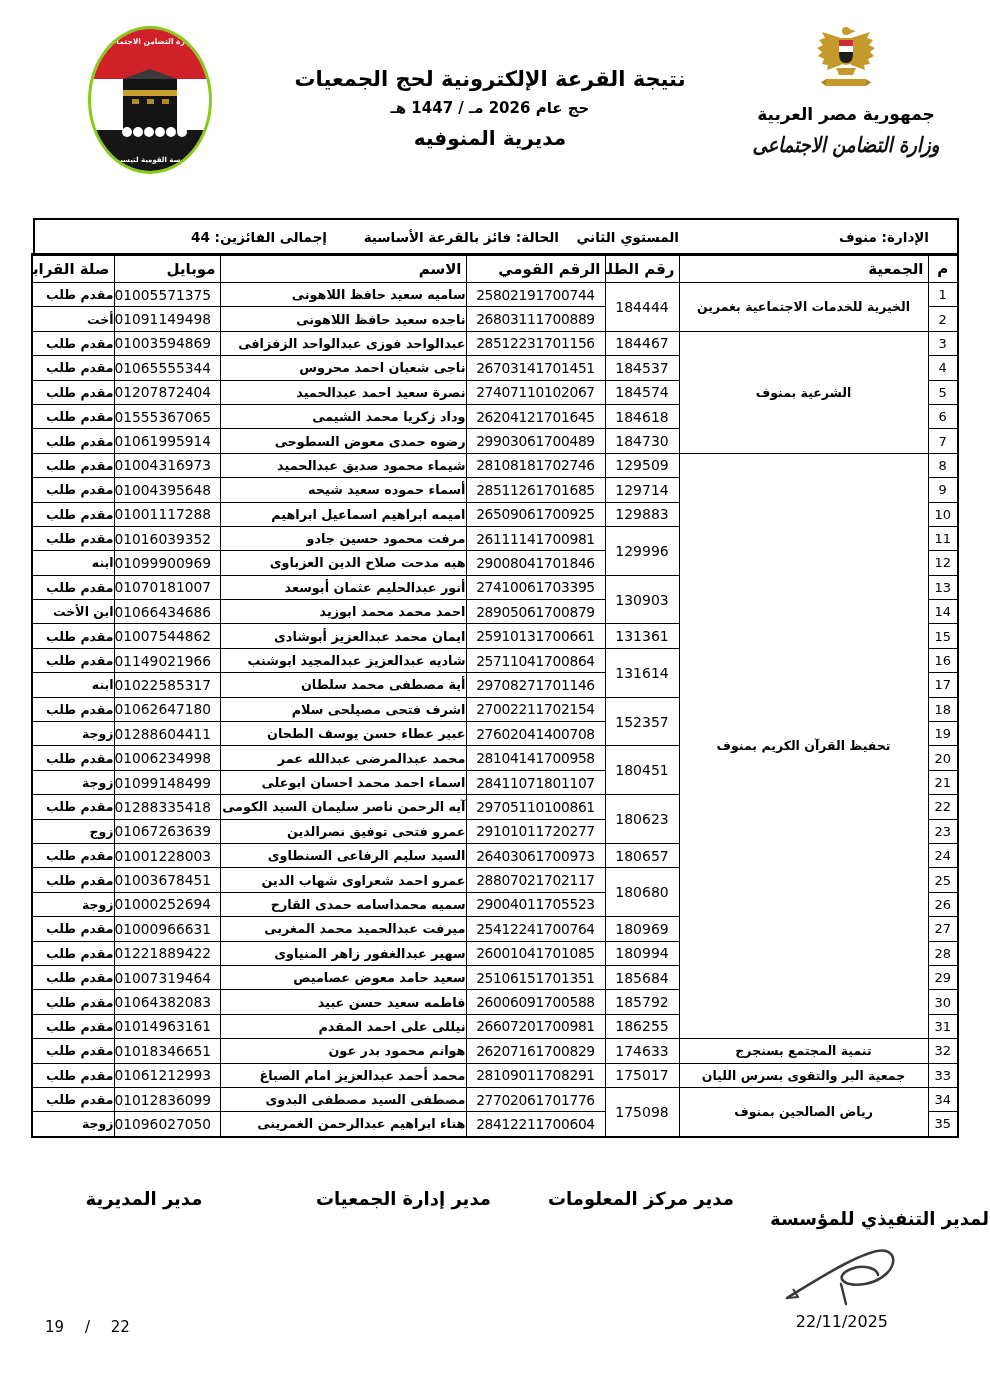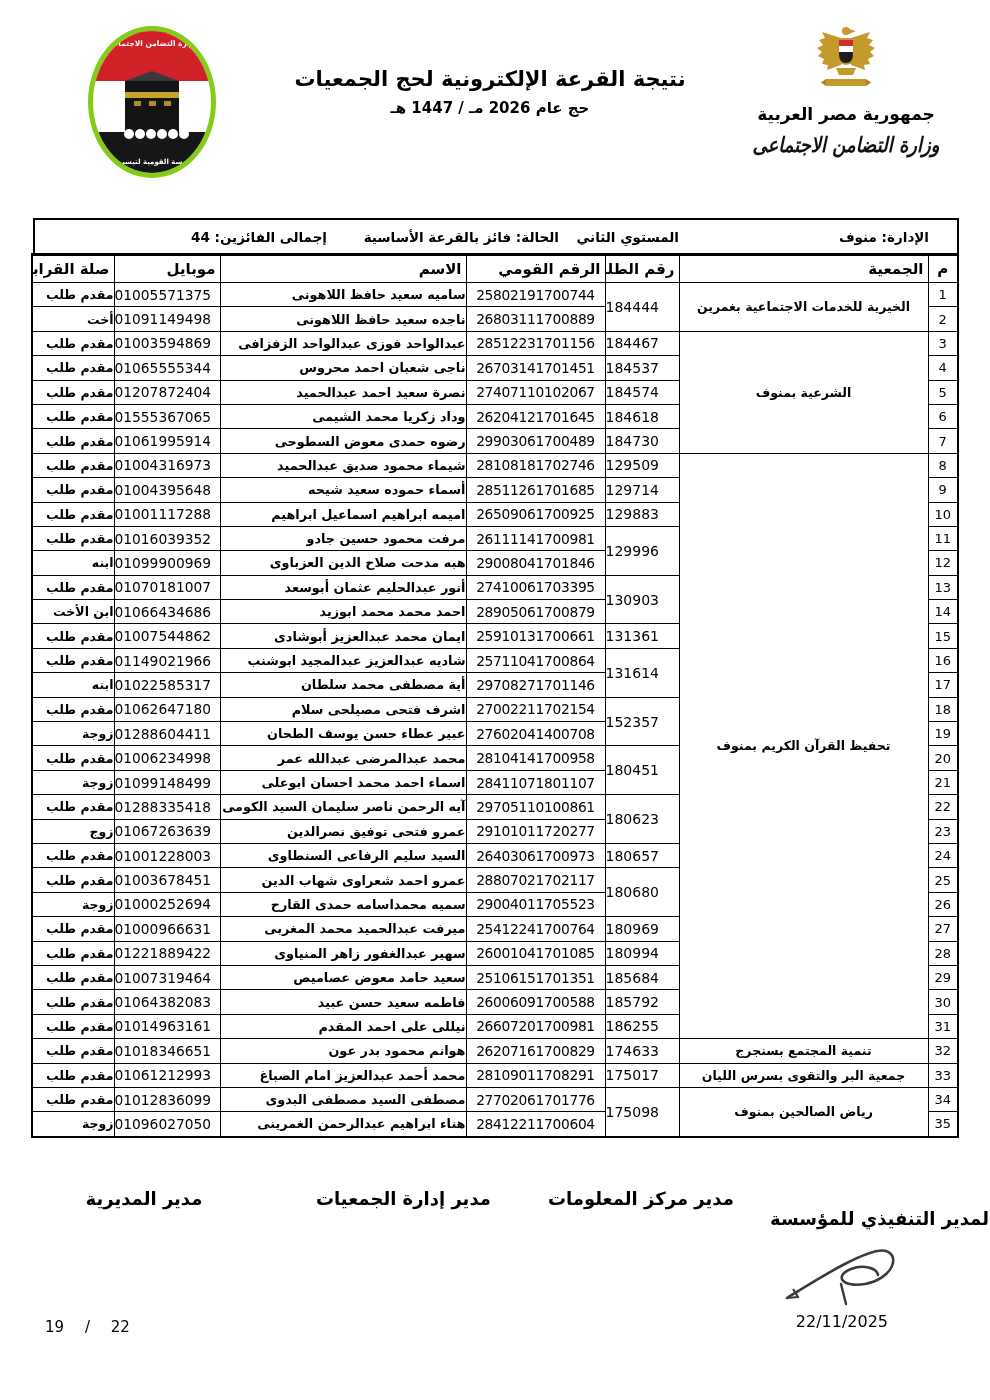--- a/index.html
+++ b/index.html
@@ -3,21 +3,21 @@
 <meta charset="utf-8">
 <style>
   html,body{margin:0;padding:0;background:#e8e8e8;}
   .page{
     position:relative; width:990px; height:1400px; background:#ffffff;
     font-family:"DejaVu Sans", sans-serif; color:#000; overflow:hidden;
     margin:0 auto;
   }
   
   .org-logo{position:absolute; left:88px; top:26px; width:118px; height:142px;
-    border-radius:50%; overflow:hidden; border:5px solid #84cc16; background:#fff;}
+    border-radius:50%; overflow:hidden; border:3px solid #84cc16; background:#fff;}
   .org-logo .band-red{position:absolute; top:0; left:0; right:0; height:35%; background:#cf2127;}
   .org-logo .band-black{position:absolute; bottom:0; left:0; right:0; height:29%; background:#161616;}
   .logo-top-text{position:absolute; top:8px; left:0; width:100%; text-align:center;
     color:#fff; font-size:7.5px; font-weight:700; letter-spacing:.5px;}
   .logo-bottom-text{position:absolute; bottom:7px; left:0; width:100%; text-align:center;
     color:#fff; font-size:7px; font-weight:700;}
   .kaaba-wrap{position:absolute; left:21px; top:30px;}
   .title-block{position:absolute; left:255px; top:34px; width:470px; text-align:center;}
   .title-1{font-size:21px; font-weight:700; line-height:1.25;margin-top:32px;}
   .title-2{font-size:15px; font-weight:700; margin-top:7px;}
@@ -35,21 +35,21 @@
   
   .grid-wrap{position:absolute; left:33px; top:253px; width:926px; direction:rtl;}
   table.grid{border-collapse:collapse; table-layout:fixed; width:926px;
     border:2px solid #000;}
   table.grid th, table.grid td{border:1px solid #000; overflow:hidden; white-space:nowrap;}
   table.grid th{height:27px; font-size:15px; font-weight:700; text-align:right; padding:0 4px 0 1px;}
   table.grid th.h-num{text-align:center; padding:0;}
   table.grid td{height:23.4px; padding:0;}
   td.c-num{text-align:center; font-size:13px;}
   td.c-assoc{text-align:center; padding:0 3px 0 1px; font-size:12.5px; font-weight:700;}
-  td.c-req{text-align:left; font-size:14px; direction:ltr;}
+  td.c-req{text-align:center; font-size:14px; direction:ltr;}
   td.c-nid{text-align:center; font-size:13.8px; direction:ltr; letter-spacing:-0.3px;}
   td.c-name{text-align:right; padding:0 4px 0 1px; font-size:12.8px; font-weight:700;}
   td.c-mob{text-align:left; padding:0 2px 0 3px; font-size:13.8px; direction:ltr;}
   td.c-rel{text-align:right; padding:0 3px 0 1px; font-size:12.5px; font-weight:700;}
   
   .sig-label{position:absolute; font-size:18px; font-weight:700; text-align:center; white-space:nowrap;}
   .sl-1{left:84px;  top:1188px; width:120px;}
   .sl-2{left:316px; top:1188px; width:145px;}
   .sl-3{left:548px; top:1188px; width:145px;}
   .sl-4{right:50px; top:1208px; width:170px;}
@@ -84,20 +84,21 @@
             <circle cx="70" cy="73" r="5"></circle>
         </g>
       </svg>
     </div>
     <div class="logo-bottom-text">المؤسسة القومية لتيسير الحج</div>
   </div>
 
   <div class="title-block">
     <div class="title-1">نتيجة القرعة الإلكترونية لحج الجمعيات</div>
     <div class="title-2">حج عام 2026 مـ / 1447 هـ</div>
+    <div class="title-3">مديرية المنوفيه</div>
   </div>
 
   <div class="gov-block">
     <div>
       <svg width="64" height="70" viewBox="0 0 64 70">
         <g fill="#c49a2c">
           <path d="M27 14 L8 8 L11 14 L5 16 L9 21 L3 24 L8 28 L4 32 L10 35 L8 40 L14 41 L13 46 L27 41 Z"></path>
           <path d="M37 14 L56 8 L53 14 L59 16 L55 21 L61 24 L56 28 L60 32 L54 35 L56 40 L50 41 L51 46 L37 41 Z"></path>
           <circle cx="32" cy="7" r="4"></circle>
           <polygon points="35,5 42,7 35,10"></polygon>

